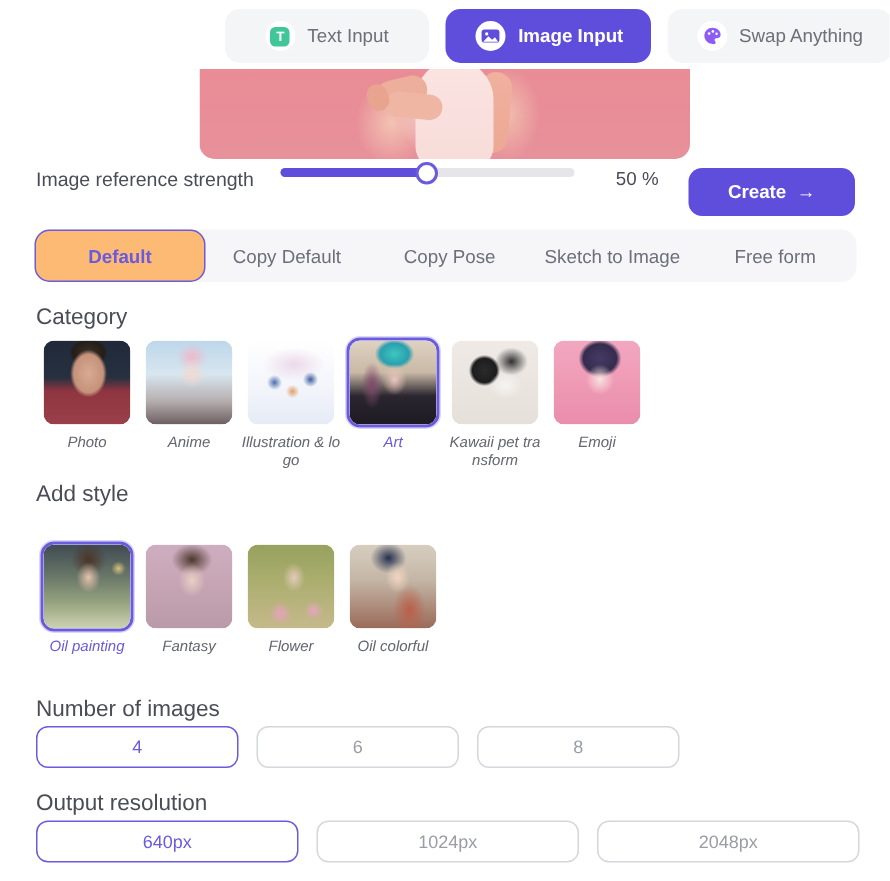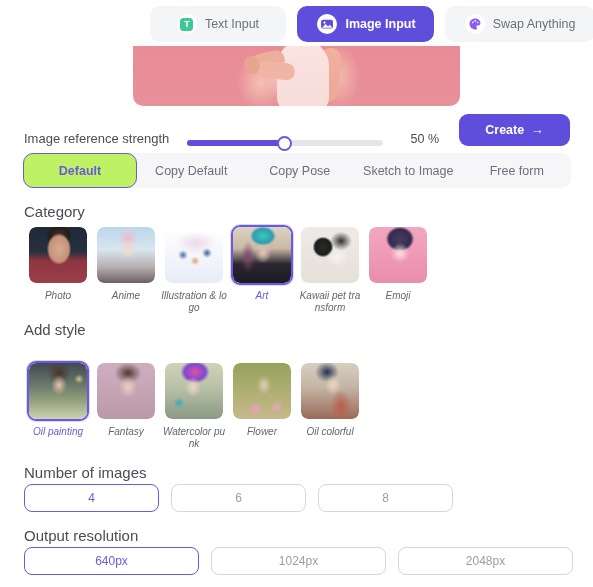--- a/index.html
+++ b/index.html
@@ -77,21 +77,21 @@
   }
   .pv-hand {
     position: absolute; left: 112px; top: 10px; width: 14px; height: 18px;
     background: #e9a490; border-radius: 7px; transform: rotate(-20deg);
   }
 
   
   .strength-row {
     position: absolute; top: 112px; left: 24px;
     width: 546px; height: 34px;
-    display: flex; align-items: flex-end;
+    display: flex; align-items: flex-start;
   }
   .strength-label { font-size: 13px; color: #4a4c57; white-space: nowrap; }
   .slider {
     position: relative; margin-left: 18px;
     width: 204px; height: 6px;
     background: #e6e6ea; border-radius: 3px; cursor: pointer;
   }
   .slider-fill {
     position: absolute; left: 0; top: 0; height: 6px;
     width: 50%; background: #5f4ddb; border-radius: 3px;
@@ -122,21 +122,21 @@
     background: #f6f6f8; border-radius: 10px;
     display: flex; align-items: center;
   }
   .mode {
     flex: 1 1 0; height: 35px;
     display: flex; align-items: center; justify-content: center;
     font-size: 12.5px; color: #6d6f7a; cursor: pointer;
     border-radius: 10px;
   }
   .mode.active {
-    background: #bef264; border: 1.5px solid #6a5ade;
+    background: #fdba74; border: 1.5px solid #6a5ade;
     color: #6a5ade; font-weight: bold;
     flex: 0 0 114px;
   }
 
   
   .sec-title {
     position: absolute; left: 24px;
     font-size: 15px; color: #4a4c57;
   }
   #cat-title { top: 203px; }
@@ -410,26 +410,20 @@
   </div>
 
 
   <div class="thumb-item">
     <div class="thumb-box">
       <div class="thumb-inner t-fantasy"></div>
     </div>
     <div class="thumb-label">Fantasy</div>
   </div>
 
-  <div class="thumb-item">
-    <div class="thumb-box">
-      <div class="thumb-inner t-watercolor"></div>
-    </div>
-    <div class="thumb-label">Watercolor punk</div>
-  </div>
 
   <div class="thumb-item">
     <div class="thumb-box">
       <div class="thumb-inner t-flower"></div>
     </div>
     <div class="thumb-label">Flower</div>
   </div>
 
   <div class="thumb-item">
     <div class="thumb-box">

